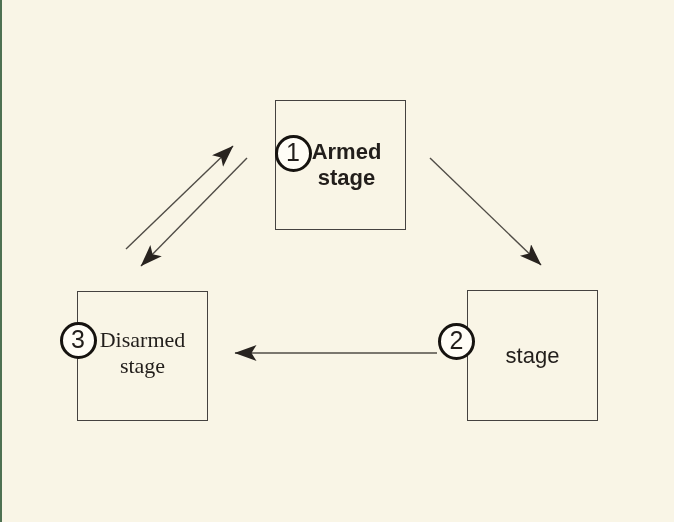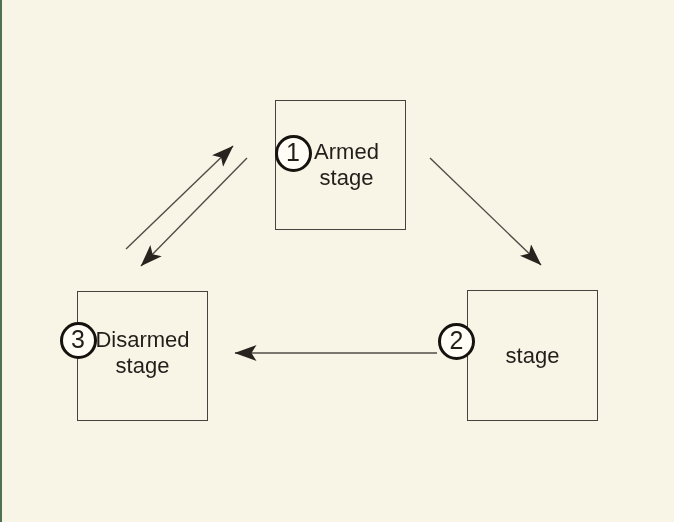--- a/index.html
+++ b/index.html
@@ -67,22 +67,22 @@
   .box-theft    .num-badge { left: -30px;   top: 31.5px; }
   .box-disarmed .num-badge { left: -18.5px; top: 29.5px; }
 
   .stage-label {
     text-align: center;
     font-size: 22px;
     line-height: 26px;
     color: var(--text, #221e1b);
     white-space: nowrap;
   }
-  .box-armed    .stage-label { padding-left: 12px; }
-  .box-disarmed .stage-label { margin-top: -6px; }
+  .box-armed    .stage-label { padding-left: 12px; font-weight: bold; }
+  .box-disarmed .stage-label { margin-top: -6px; font-family: Liberation Serif, serif; }
 </style>
 </head>
 <body>
 
 <div class="canvas">
 
   <div class="left-accent"></div>
 
   <svg class="arrow-layer" viewBox="0 0 674 522" xmlns="http://www.w3.org/2000/svg">
     <defs>

